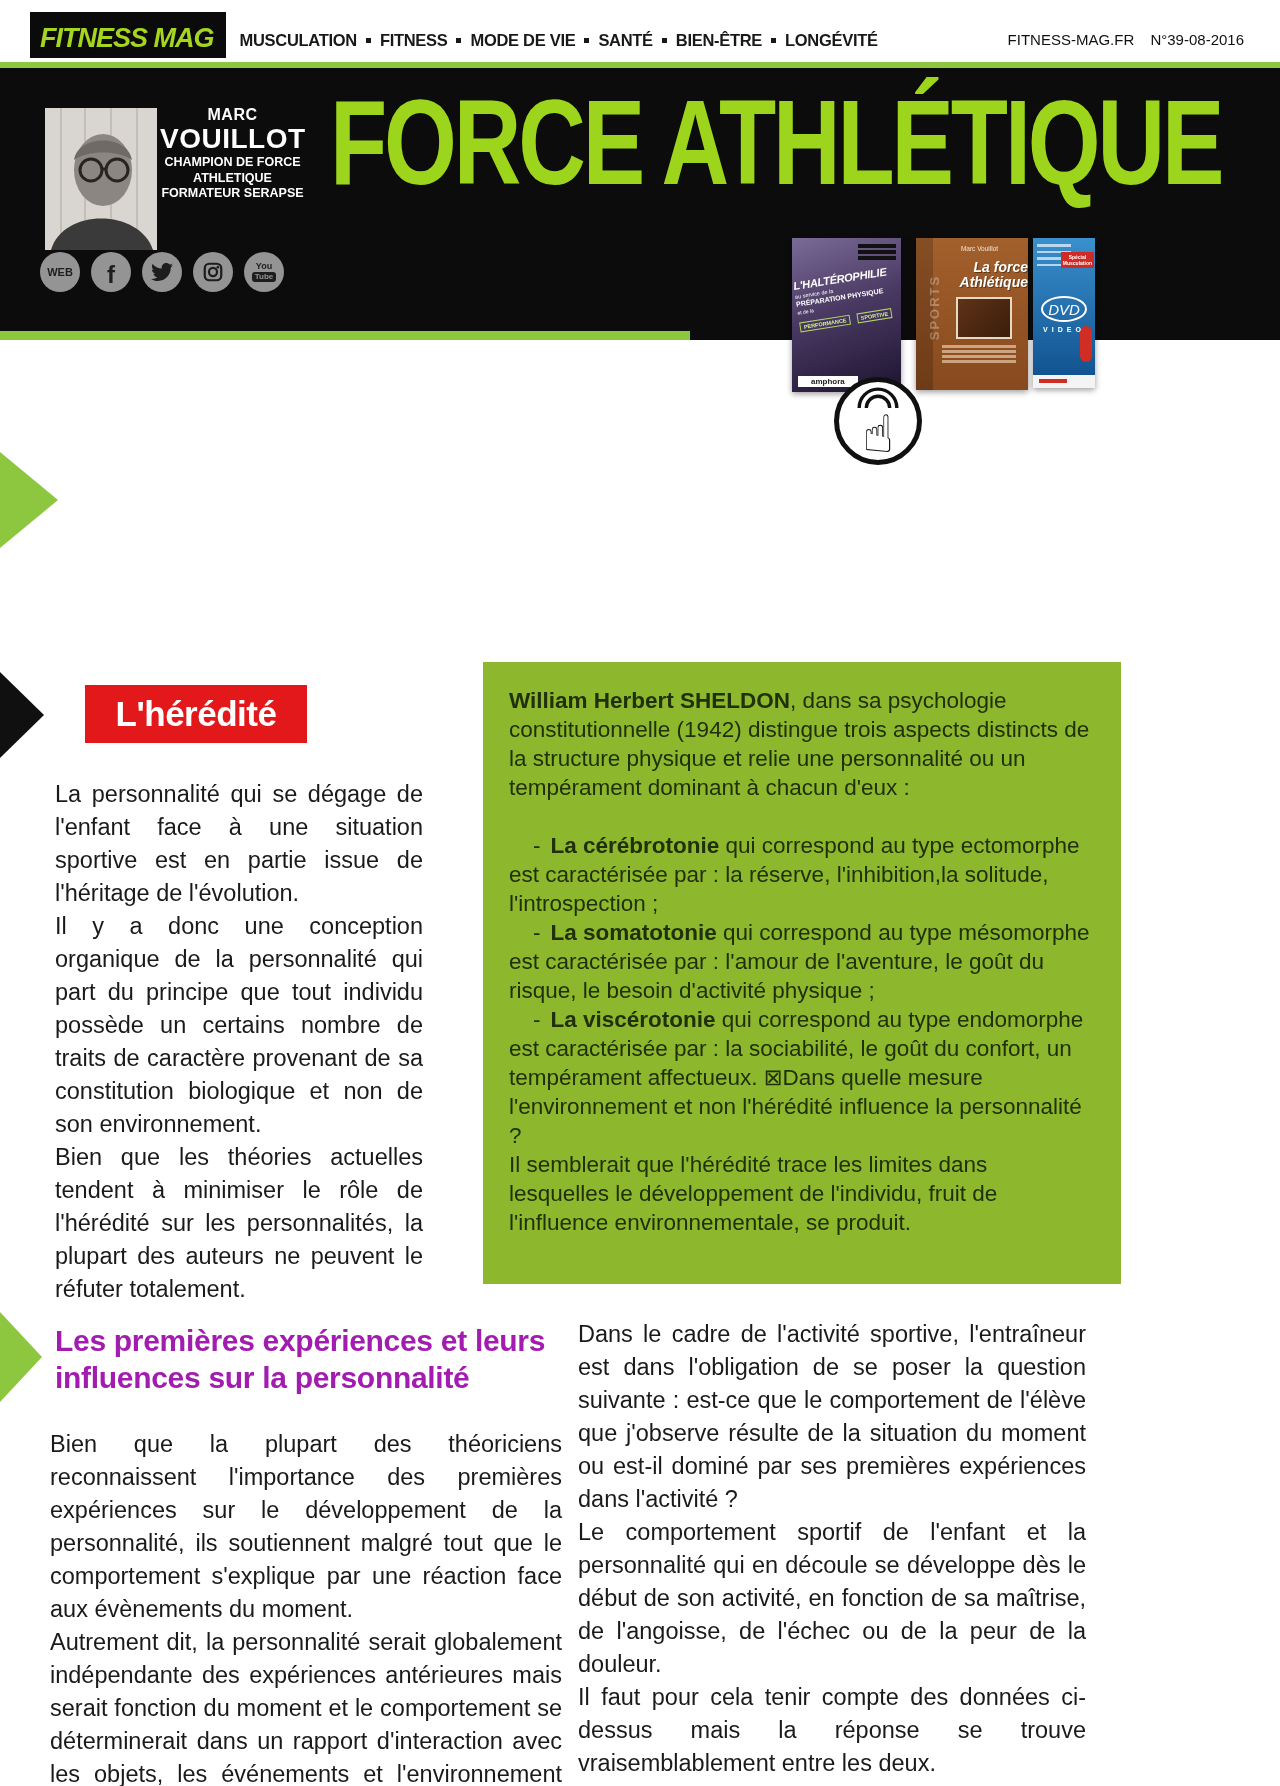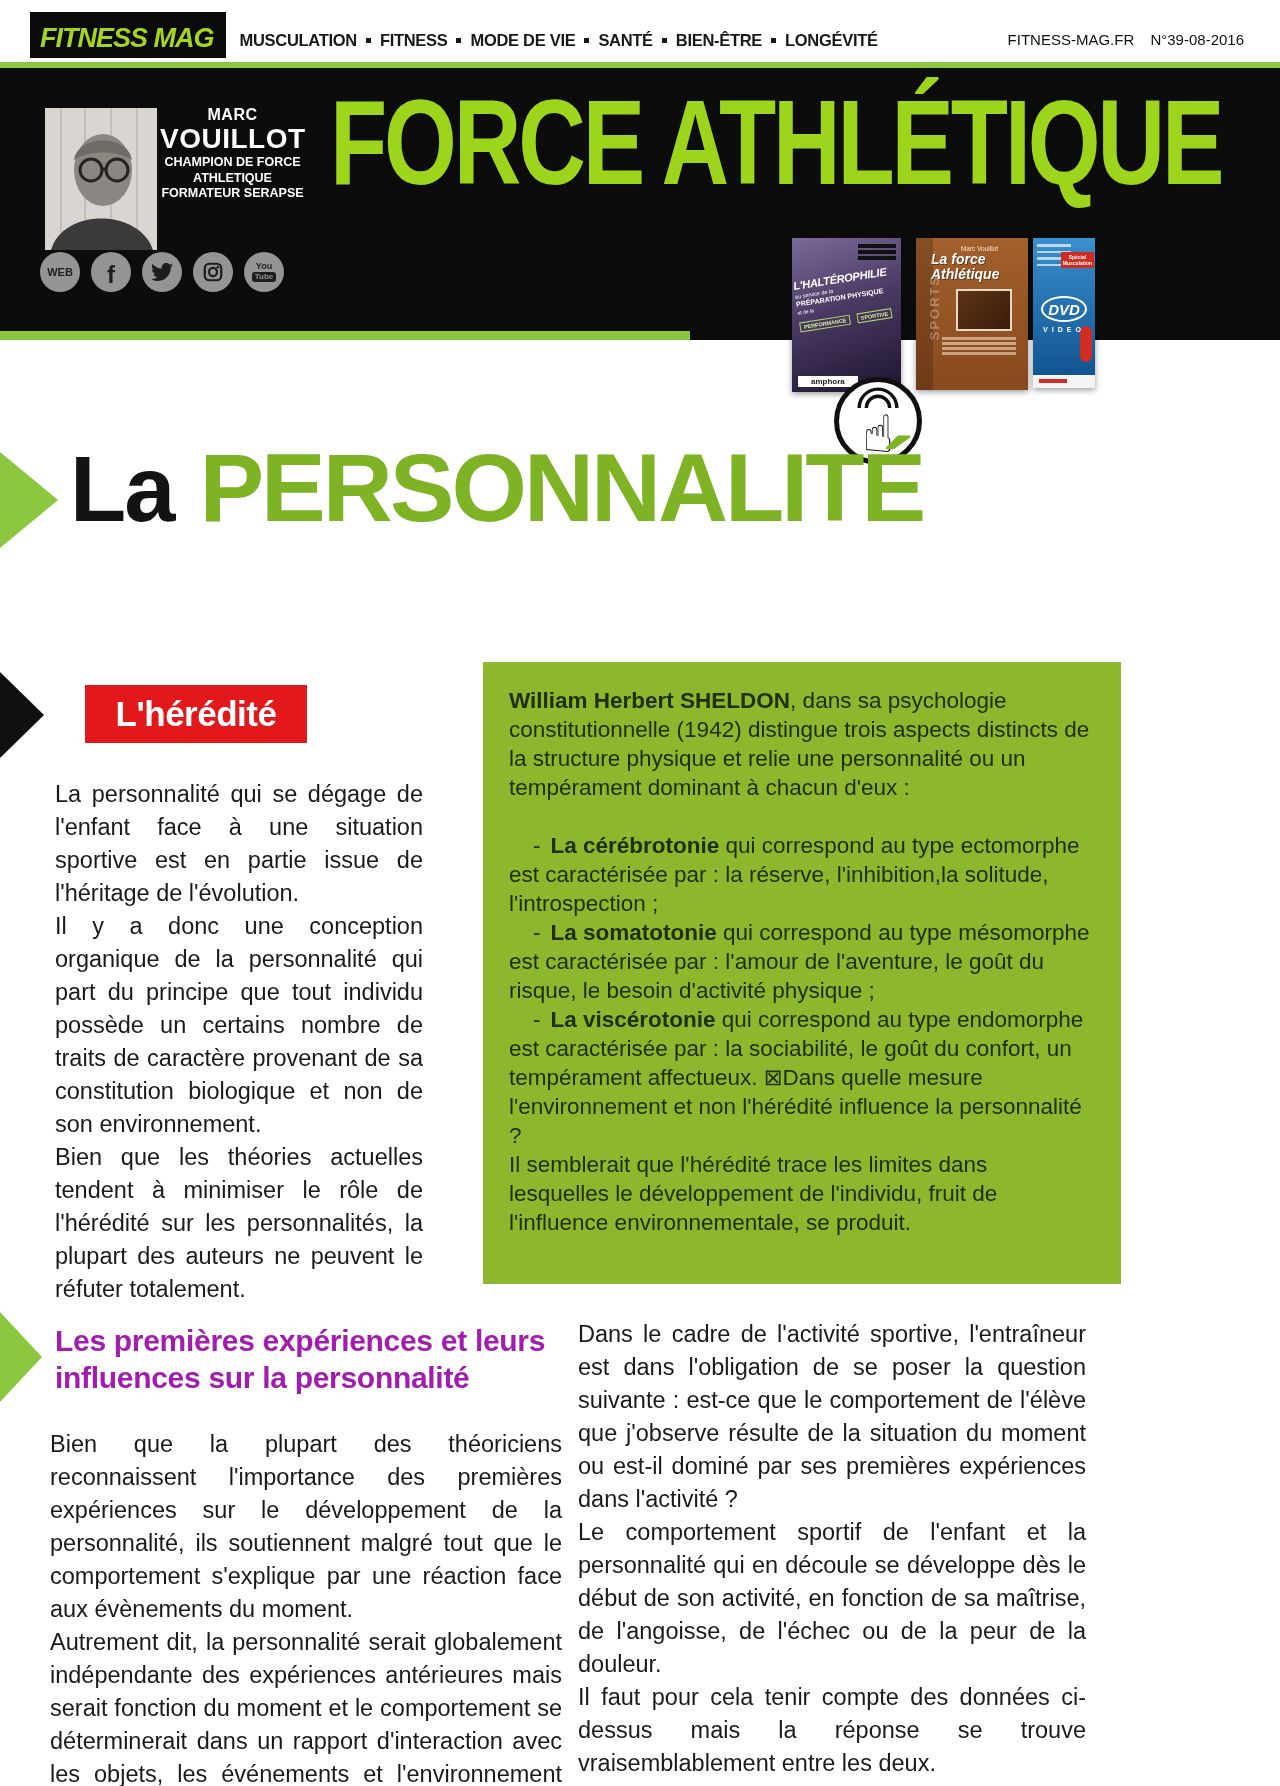--- a/index.html
+++ b/index.html
@@ -51,33 +51,33 @@
   .bk1-s3 { font-size:5px; margin-top:2px; }
   .bk1-chip { display:inline-block; border:1px solid #b6d46a; color:#d7ef9a; font-size:5.5px;
               font-weight:bold; padding:1px 3px; margin:2px 2px 0 0; }
   .bk1-pub { position:absolute; bottom:5px; left:6px; background:#fff; color:#222;
              font-size:8px; font-weight:bold; padding:1px 13px; }
   .cover2 { left:916px; width:112px; height:152px; background:linear-gradient(#a2602c,#87491e); }
   .bk2-spine { position:absolute; left:0; top:0; bottom:0; width:17px; background:rgba(0,0,0,.18); }
   .bk2-spine span { position:absolute; left:-14px; top:62px; transform:rotate(-90deg);
                     font-size:13px; font-weight:bold; letter-spacing:2px; color:rgba(255,255,255,.30); white-space:nowrap; }
   .bk2-author { text-align:center; color:#f3e3cf; font-size:6.5px; margin-top:7px; padding-left:15px; }
-  .bk2-title { text-align:left; color:#fff; font-style:italic; font-weight:bold;
-               font-size:14px; line-height:15px; padding-left:15px;
+  .bk2-title { text-align:right; color:#fff; font-style:italic; font-weight:bold;
+               font-size:14px; line-height:15px; margin-top:8px; padding-left:15px;
                text-shadow:1px 1px 0 rgba(0,0,0,.4); }
   .bk2-photo { margin:7px auto 0 auto; margin-left:40px; width:56px; height:42px;
                background:linear-gradient(135deg,#5f3317,#3a1d0c); border:2px solid #e8d9c4; }
   .bk2-lines { margin:6px 12px 0 26px; }
   .bk2-lines div { height:2.5px; background:rgba(255,235,210,.55); margin-bottom:2.5px; }
   .cover3 { left:1033px; width:62px; height:150px; background:linear-gradient(#3a8fcd,#0d4e8b); }
   .bk3-list { position:absolute; left:4px; top:6px; }
   .bk3-list div { width:34px; height:2.5px; background:rgba(255,255,255,.65); margin-bottom:4px; }
   .bk3-dvd { position:absolute; left:8px; top:58px; width:46px; height:26px; border:2px solid #fff;
              border-radius:50%; display:flex; align-items:center; justify-content:center;
-             color:#fff; font-size:15px; font-weight:bold; font-style:italic; }
+             color:#fff; font-size:15px; font-weight:normal; font-style:italic; }
   .bk3-video { position:absolute; left:0; top:88px; width:100%; text-align:center;
                color:#fff; font-size:7px; font-weight:bold; letter-spacing:4px; }
   .bk3-badge { position:absolute; right:1px; top:14px; background:#cf2b24; color:#fff;
                font-size:5px; font-weight:bold; padding:2px 2px; text-align:center; line-height:6px; }
   .bk3-figure { position:absolute; right:3px; bottom:26px; width:12px; height:36px;
                 border-radius:6px; background:#d02d24; }
   .bk3-strip { position:absolute; left:0; bottom:0; width:100%; height:13px; background:#f4f4f4; }
   .bk3-strip i { display:block; margin:4px 6px; height:4px; background:#d02d24; width:28px; }
 
   
@@ -260,24 +260,20 @@
 
   <div class="hand-icon">
     <svg viewBox="0 0 60 60" xmlns="http://www.w3.org/2000/svg">
       <path d="M21 20 a 9 9 0 0 1 18 0" fill="none" stroke="#101010" stroke-width="2.6"></path>
       <path d="M15.5 20 a 14.5 14.5 0 0 1 29 0" fill="none" stroke="#101010" stroke-width="2.6"></path>
       <text x="30" y="54" font-size="40" text-anchor="middle" fill="#101010" font-family="DejaVu Sans, sans-serif">☝</text>
     </svg>
   </div>
 
   <div class="chevron chev-title"></div>
-  <div class="art-title">
-    <span class="art-title-prefix">La</span>
-    <span class="art-title-main">PERSONNALITÉ</span>
-  </div>
 
   <div class="arrow-black"></div>
   <div class="heredite-label">L'hérédité</div>
   <div class="heredite-col body-text">
     <p>La personnalité qui se dégage de l'enfant face à une situation sportive est en partie issue de l'héritage de l'évolution.</p>
     <p>Il y a donc une conception organique de la personnalité qui part du principe que tout individu possède un certains nombre de traits de caractère provenant de sa constitution biologique et non de son environnement.</p>
     <p>Bien que les théories actuelles tendent à minimiser le rôle de l'hérédité sur les personnalités, la plupart des auteurs ne peuvent le réfuter totalement.</p>
   </div>
 
   <div class="sheldon-box">

